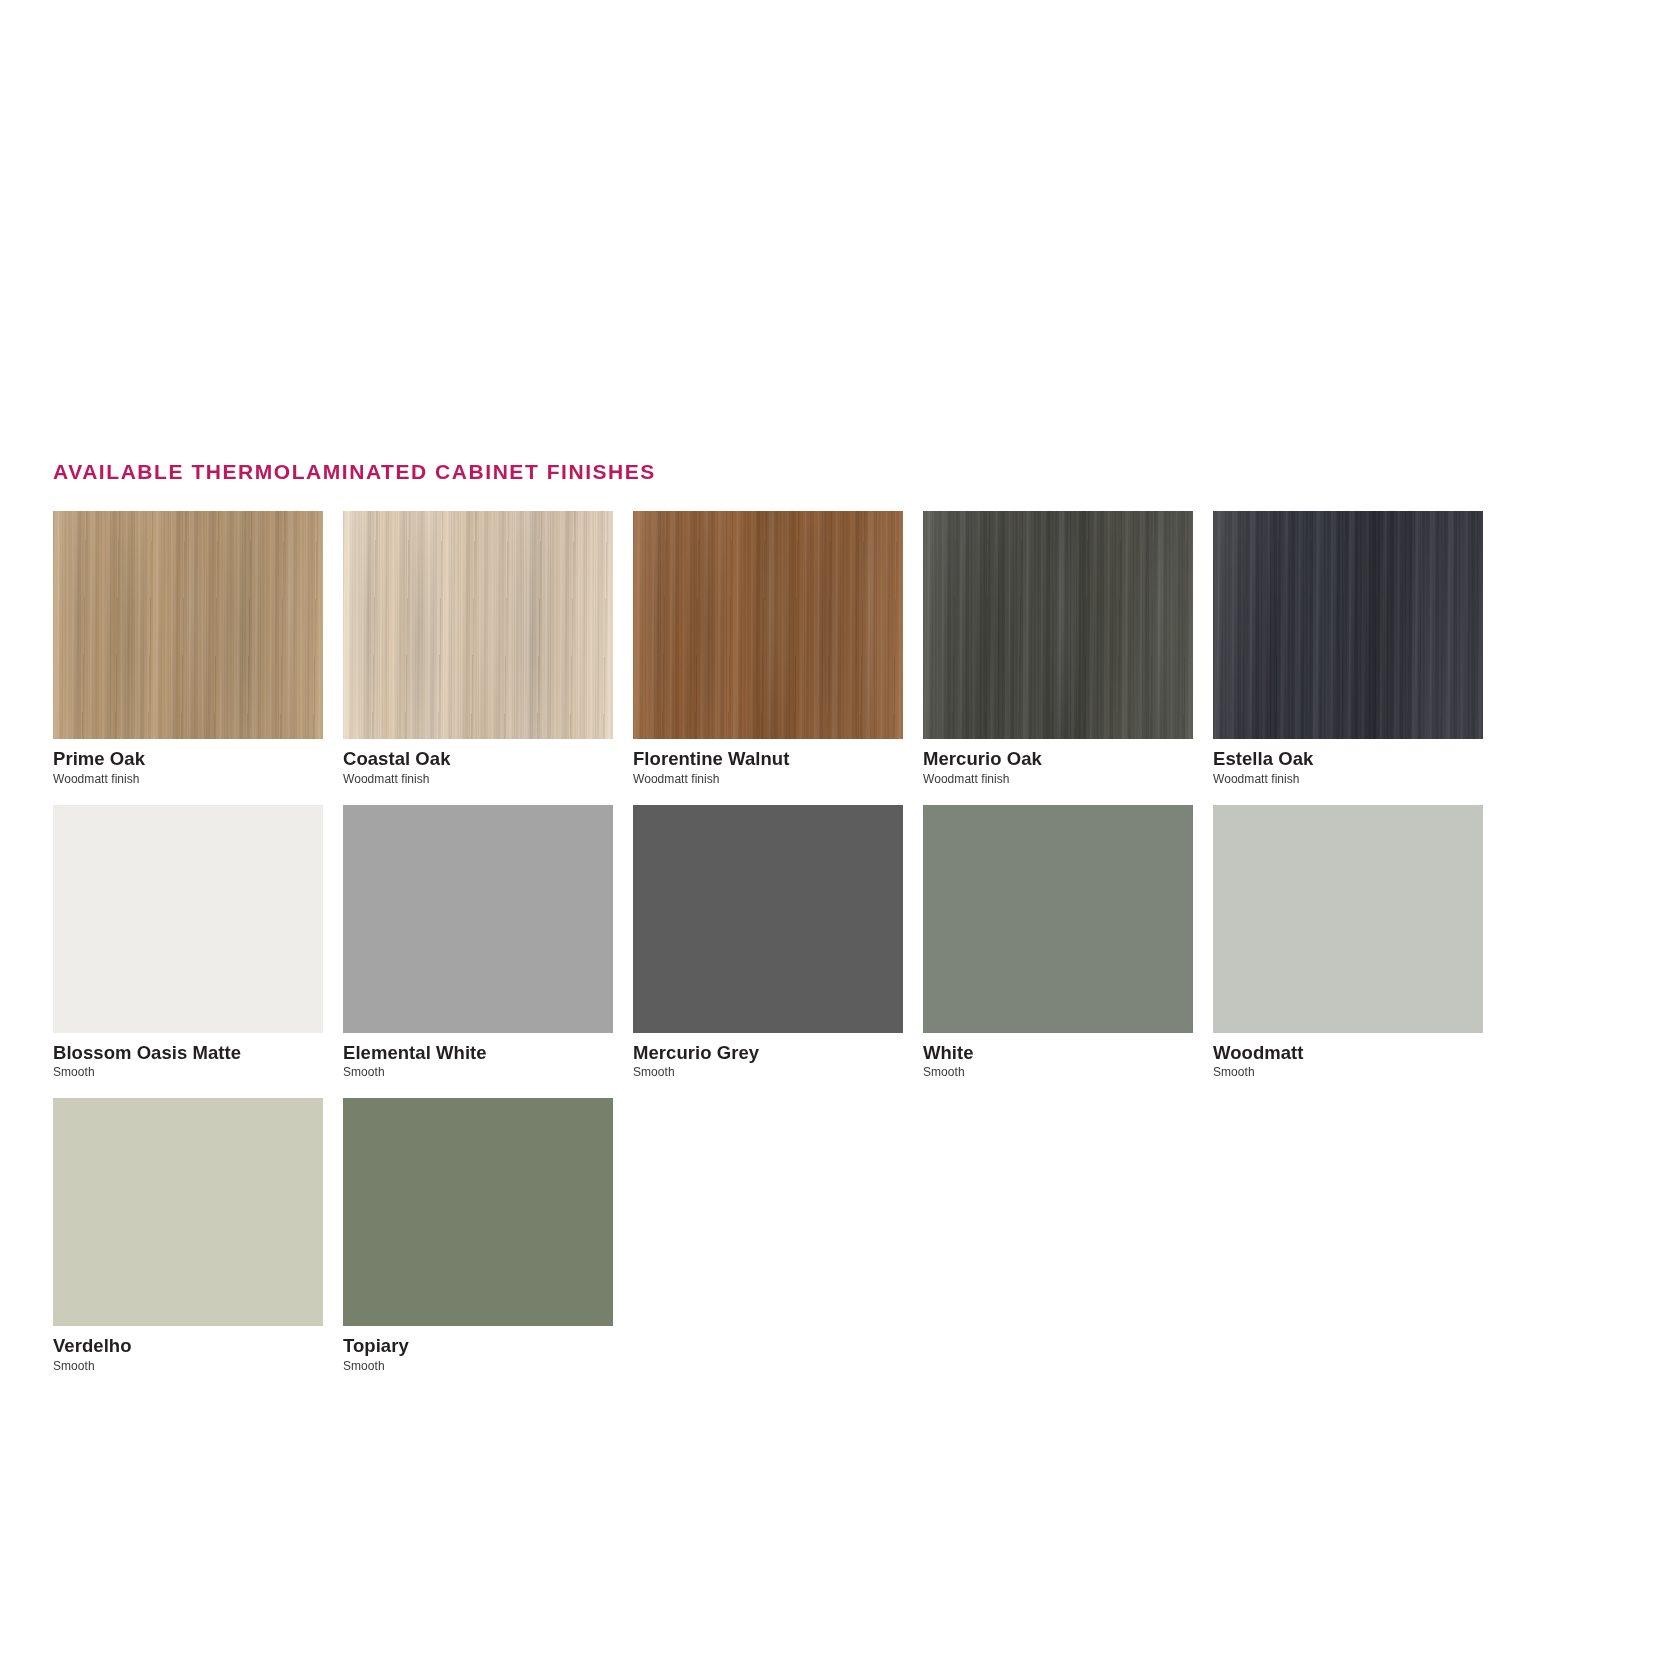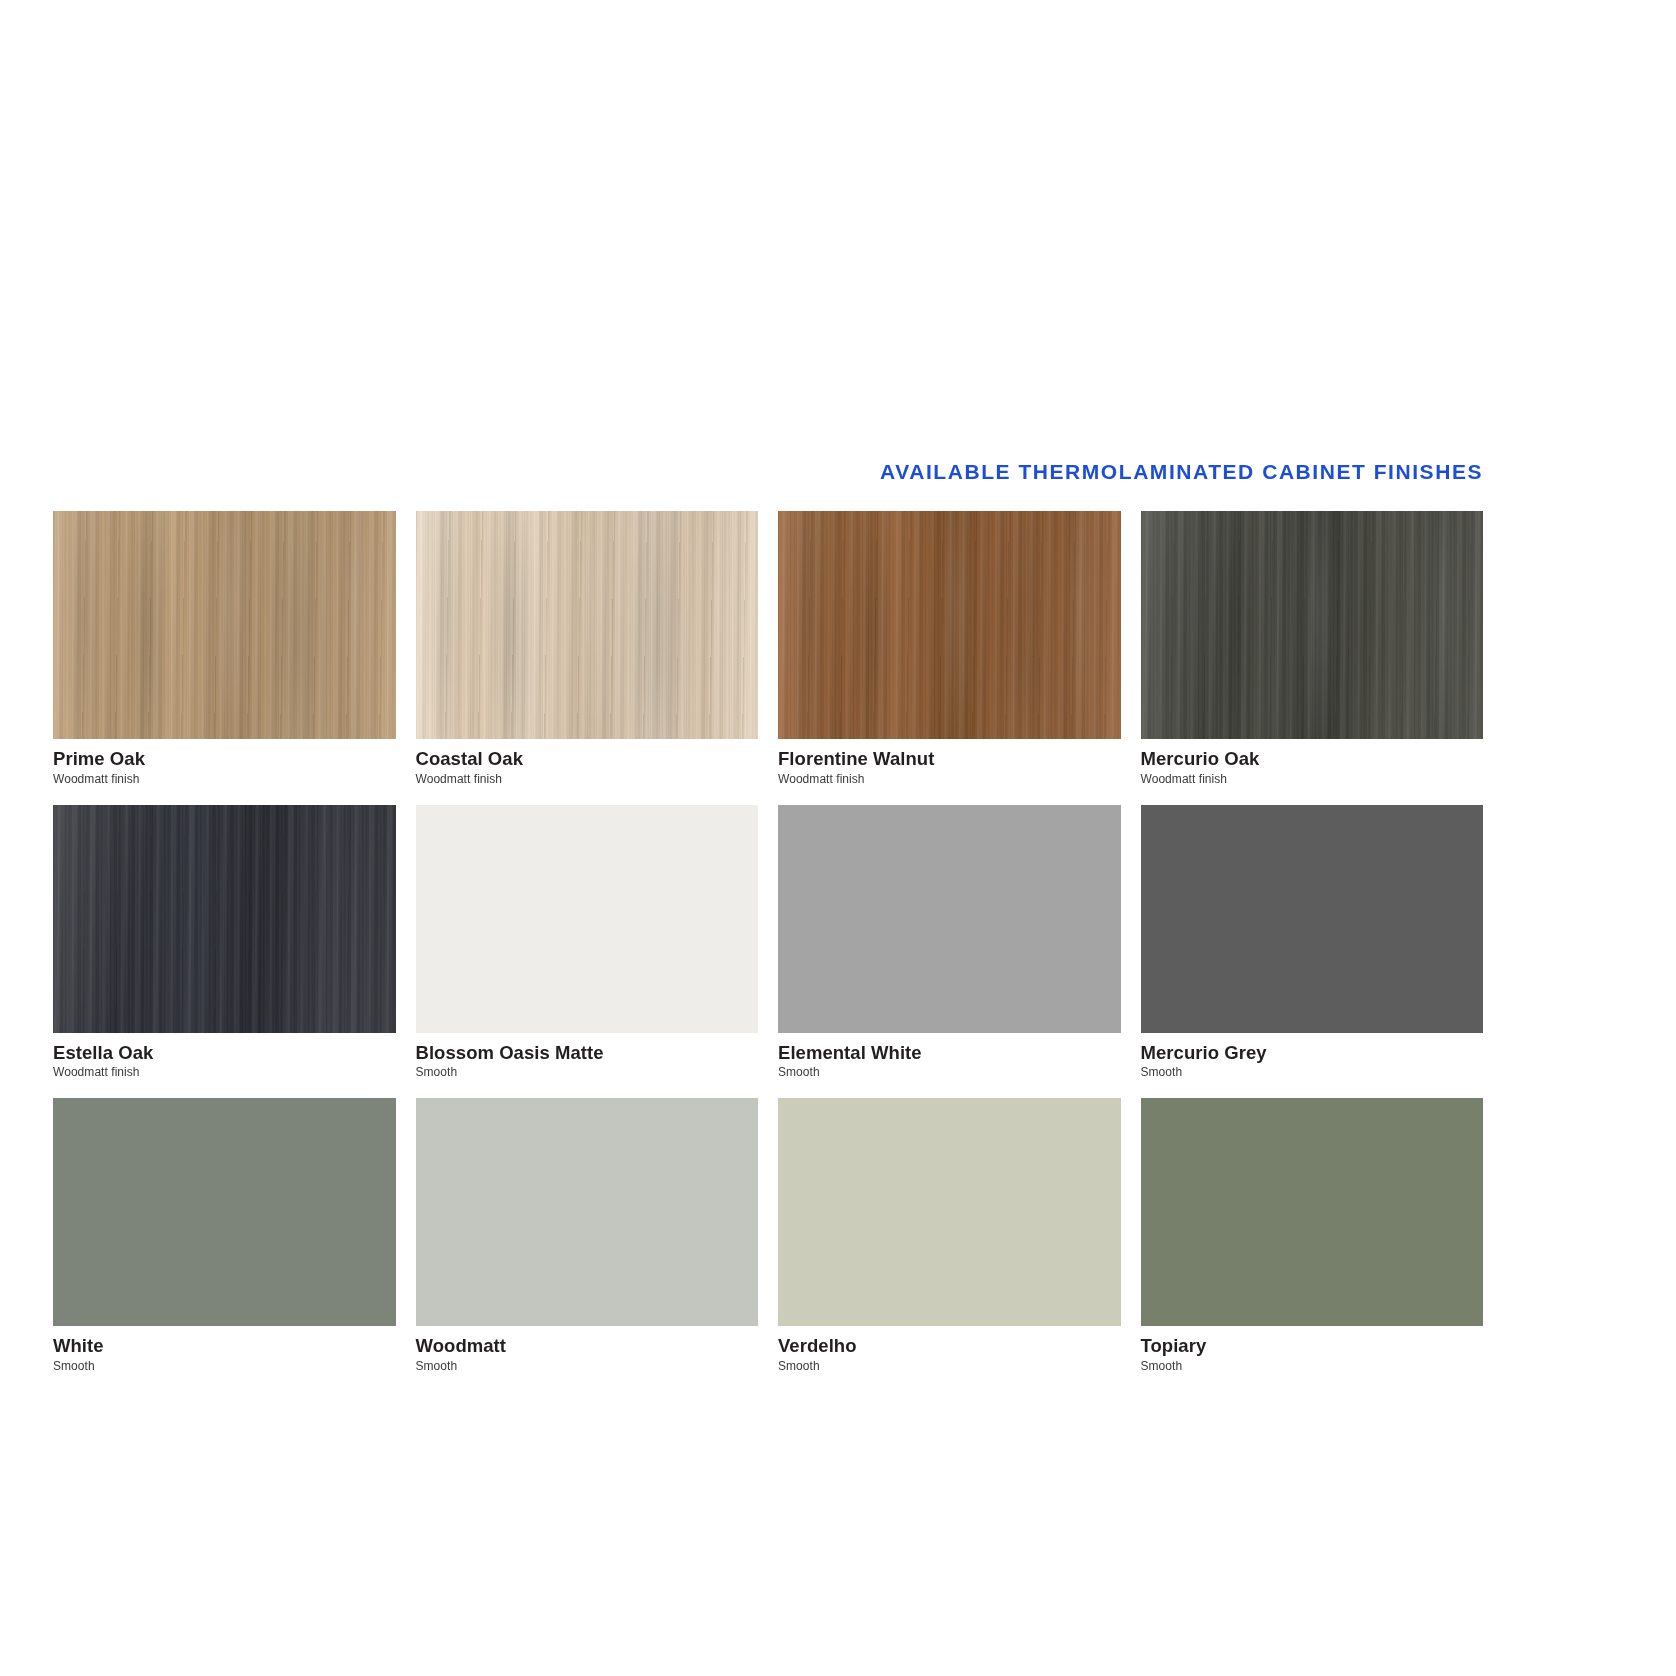--- a/index.html
+++ b/index.html
@@ -26,32 +26,32 @@
   }
 
   .finishes-panel {
     position: absolute;
     left: 53px;
     top: 460px;
     width: 1430px;
   }
 
   .panel-title {
-    text-align: right;
+    text-align: left;
     font-size: 21px;
     font-weight: bold;
     letter-spacing: 1.55px;
-    color: #1d4ed8;
+    color: #be185d;
     margin: 0 0 27px 0;
     font-family: "Liberation Sans", sans-serif;
   }
 
   .swatch-grid {
     display: grid;
-    grid-template-columns: repeat(4, 1fr);
+    grid-template-columns: repeat(5, 1fr);
     column-gap: 22px;
     row-gap: 8px;
     gap: 20px;
   }
 
   .swatch-cell {
     display: flex;
     flex-direction: column;
   }
 

